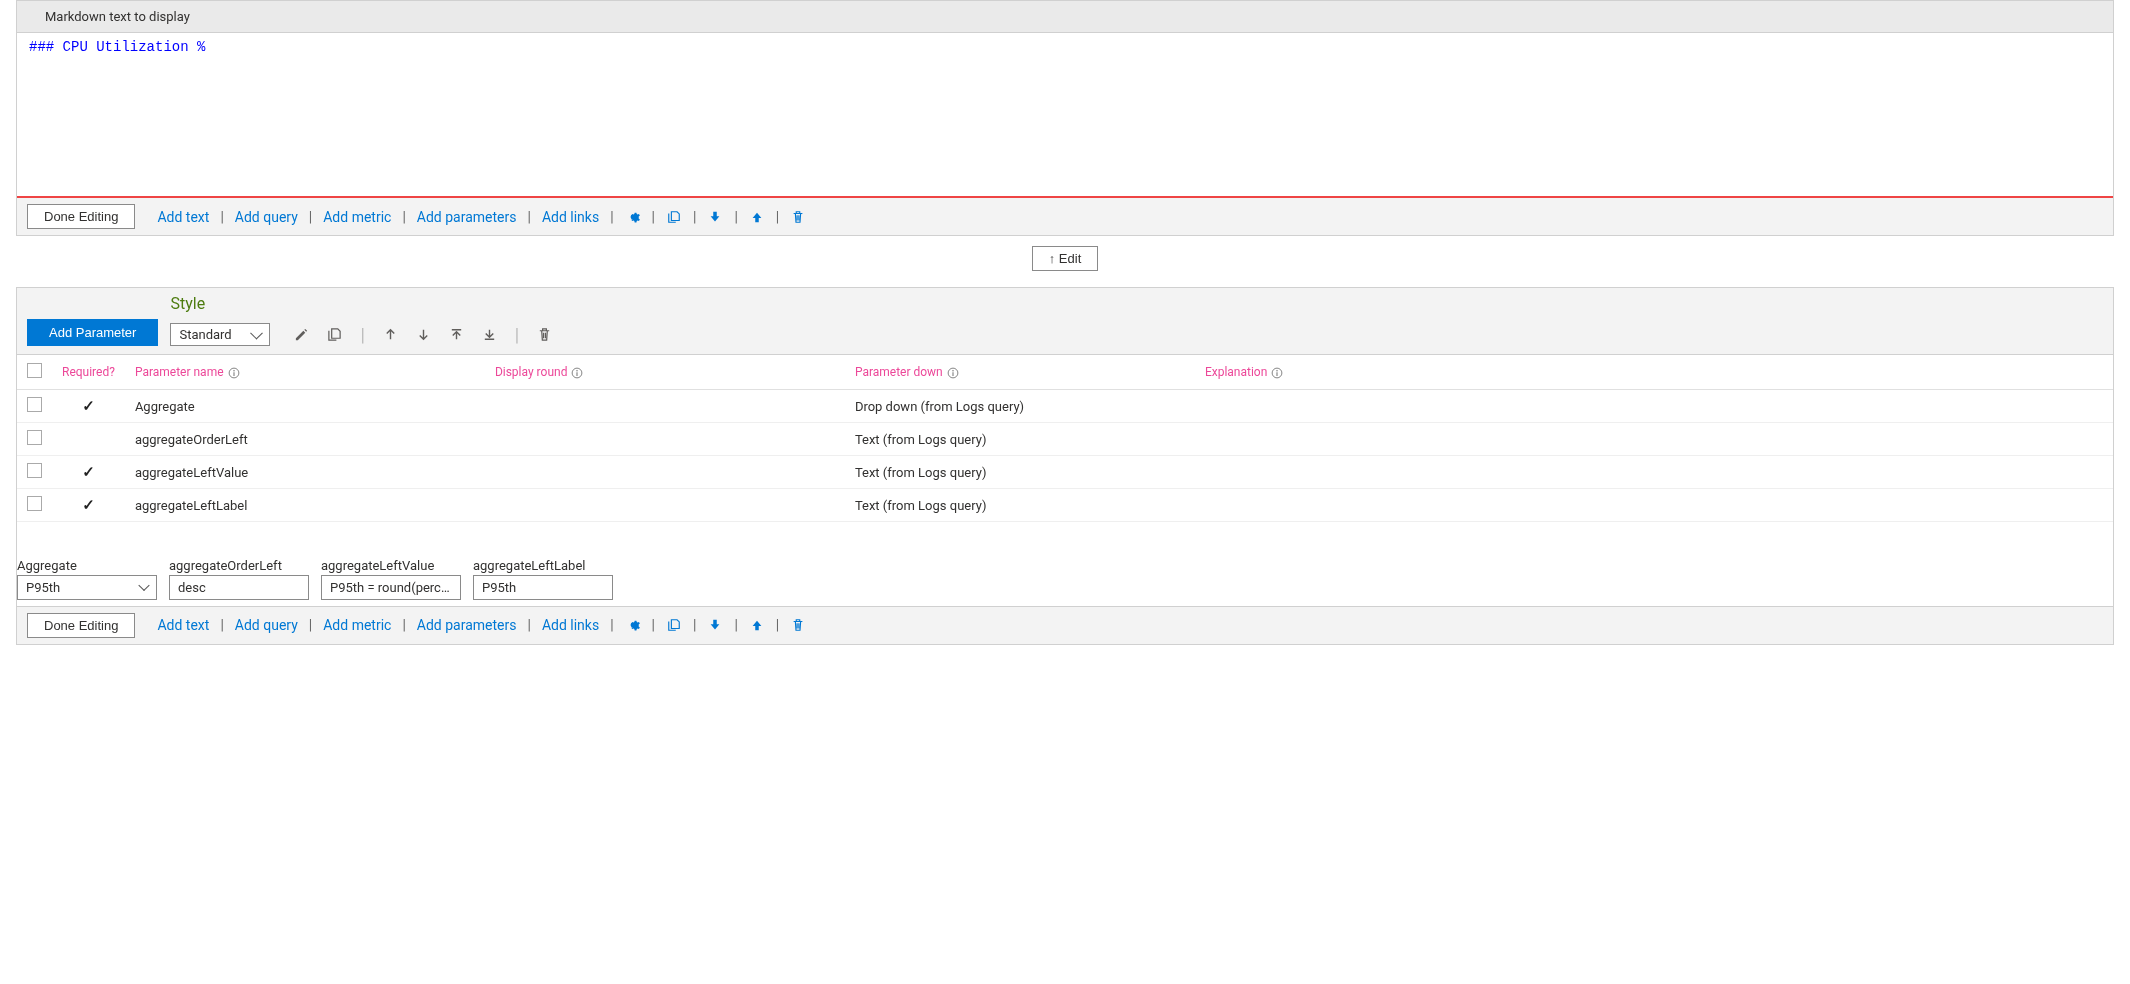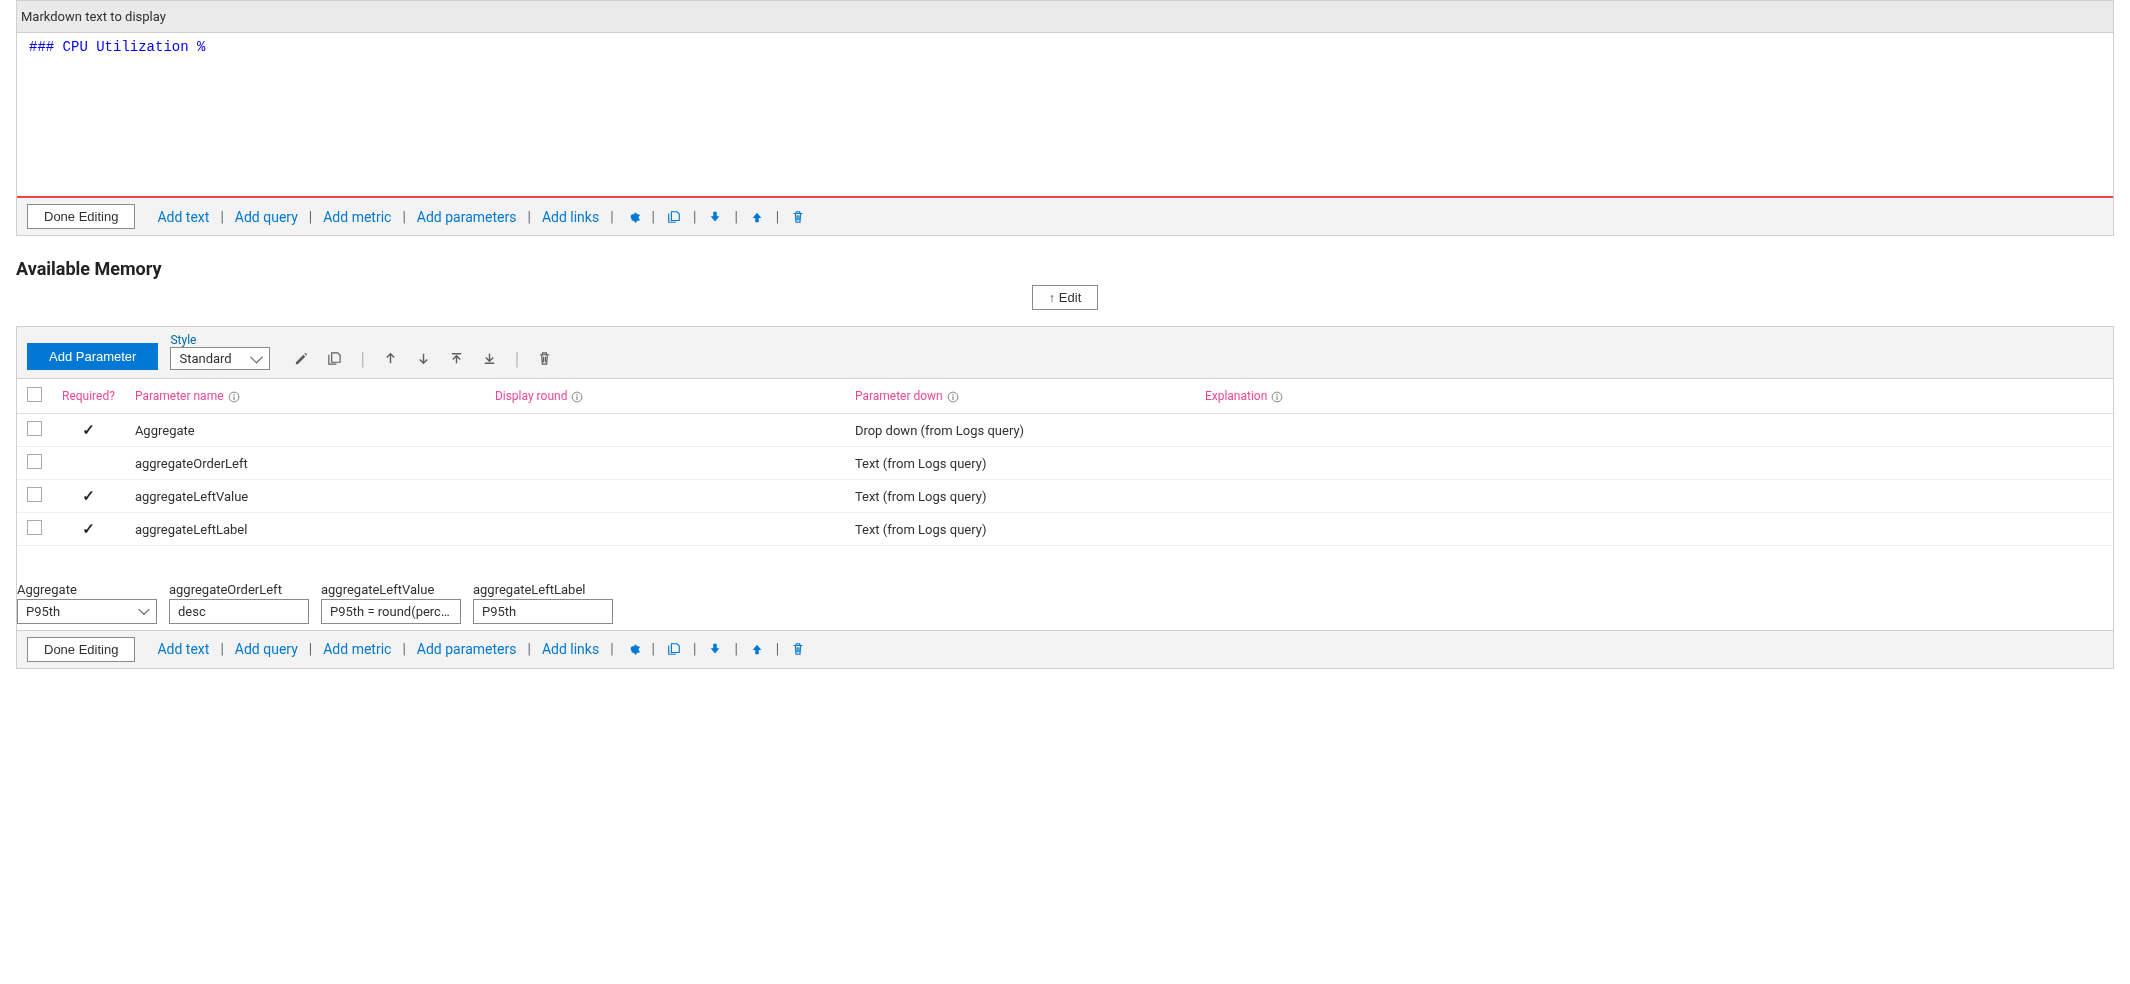--- a/index.html
+++ b/index.html
@@ -11,21 +11,21 @@
     background: #ffffff;
     color: #323130;
   }
   .panel {
     border: 1px solid #d0d0d0;
     background: #f3f3f3;
     margin: 0 0 10px 0;
   }
   .panel-header {
     background: #eaeaea;
-    padding: 8px 4px;
+    padding: 8px 28px;
     border-bottom: 1px solid #d0d0d0;
     font-size: 13px;
     color: #323130;
   }
   .markdown-body {
     background: #ffffff;
     height: 165px;
     padding: 6px 12px;
     border-bottom: 2px solid #ef4444;
     overflow-y: scroll;
@@ -93,23 +93,23 @@
   }
   .params-toolbar {
     display: flex;
     align-items: flex-end;
     gap: 12px;
     padding: 6px 10px 8px 10px;
     background: #f3f3f3;
     border-bottom: 1px solid #d0d0d0;
   }
   .style-label {
-    font-size: 12px;
-    color: #0369a1;
-    margin-bottom: 0;
+    font-size: 16px;
+    color: #4d7c0f;
+    margin-bottom: 10px;
   }
   .select-box {
     border: 1px solid #8a8a8a;
     background: #ffffff;
     padding: 3px 26px 3px 8px;
     font-size: 13px;
     position: relative;
     min-width: 100px;
     cursor: pointer;
   }
@@ -298,21 +298,20 @@
         </span>
       <span class="sep">|</span>
       <span class="icon-btn">
           <svg viewBox="0 0 16 16">
             <use href="#i-trash"></use>
           </svg>
         </span>
     </div>
   </div>
 
-  <div class="section-title">Available Memory</div>
   <div class="center-row">
     <button class="btn">↑ Edit</button>
   </div>
 
   <div class="panel">
     <div class="params-toolbar">
       <button class="btn-primary">Add Parameter</button>
       <div>
         <div class="style-label">Style</div>
         <div class="select-box">

